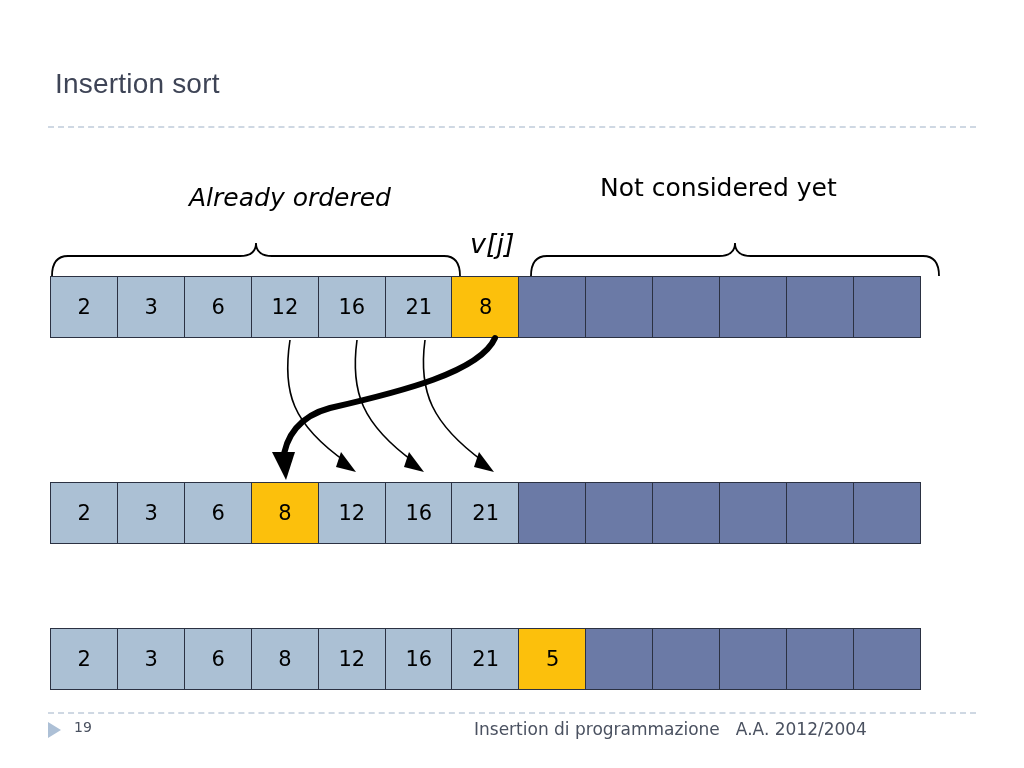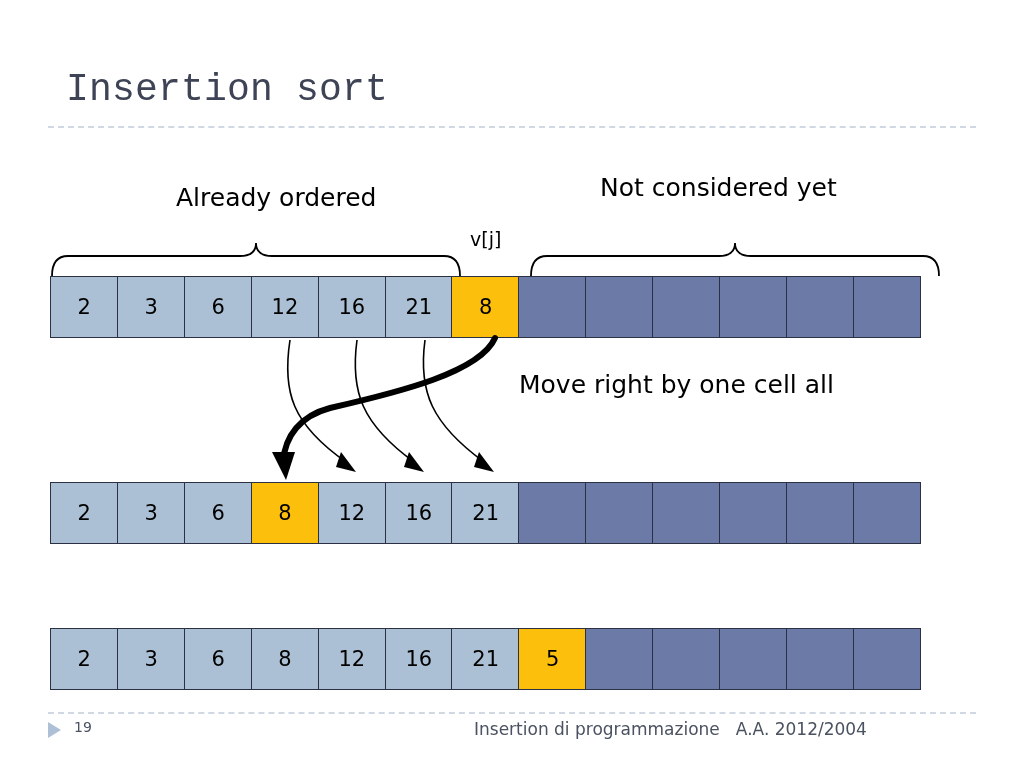--- a/index.html
+++ b/index.html
@@ -9,44 +9,44 @@
     overflow: hidden;
   }
   body {
     font-family: "DejaVu Sans", sans-serif;
     position: relative;
   }
 
   
   #slide-title {
     position: absolute;
-    left: 66px; top: 68px;
-    font-family: Liberation Mono, monospace;
-    font-size: 38px;
+    left: 55px; top: 68px;
+    font-family: Liberation Sans, sans-serif;
+    font-size: 28px;
     color: #3e4456;
     letter-spacing: 0.2px;
     white-space: nowrap;
   }
   #title-rule {
     position: absolute;
     left: 48px; top: 126px;
     width: 928px; height: 0;
     border-top: 2px dashed #cfd8e3;
   }
 
   
   .section-label {
     position: absolute;
     font-size: 25px;
     color: #000000;
     white-space: nowrap;
   }
-  #label-already   { left: 176px; top: 183px; }
+  #label-already   { left: 189px; top: 183px; font-style: italic; }
   #label-not-yet   { left: 600px; top: 173px; }
-  #label-vj        { left: 470px; top: 228px; font-size: 19px; }
+  #label-vj        { left: 470px; top: 228px; font-size: 27px; font-style: italic; }
 
   
   #brace-layer {
     position: absolute;
     left: 0; top: 0;
     width: 1024px; height: 768px;
     pointer-events: none;
   }
 
   
@@ -169,21 +169,20 @@
     <div class="cell sorted">21</div>
     <div class="cell current">5</div>
     <div class="cell unknown"></div>
     <div class="cell unknown"></div>
     <div class="cell unknown"></div>
     <div class="cell unknown"></div>
     <div class="cell unknown"></div>
   </div>
 
 <div id="move-note">
-  <span>Move right by one cell all</span>
 </div>
 
 <svg id="brace-layer" viewBox="0 0 1024 768">
 
   <path fill="none" stroke="#000000" stroke-width="1.8" d="M 52,276 Q 52,256 68,256 L 240,256 Q 256,256 256,243
            Q 256,256 272,256 L 444,256 Q 460,256 460,276"></path>
 
   <path fill="none" stroke="#000000" stroke-width="1.8" d="M 531,276 Q 531,256 547,256 L 719,256 Q 735,256 735,243
            Q 735,256 751,256 L 923,256 Q 939,256 939,276"></path>
 

